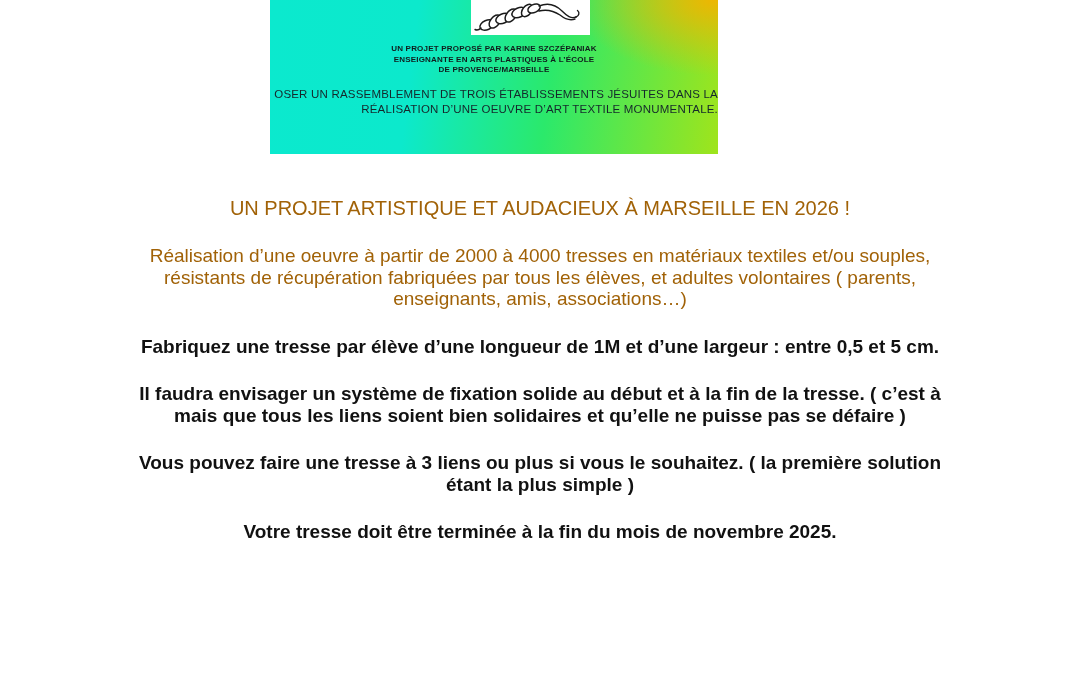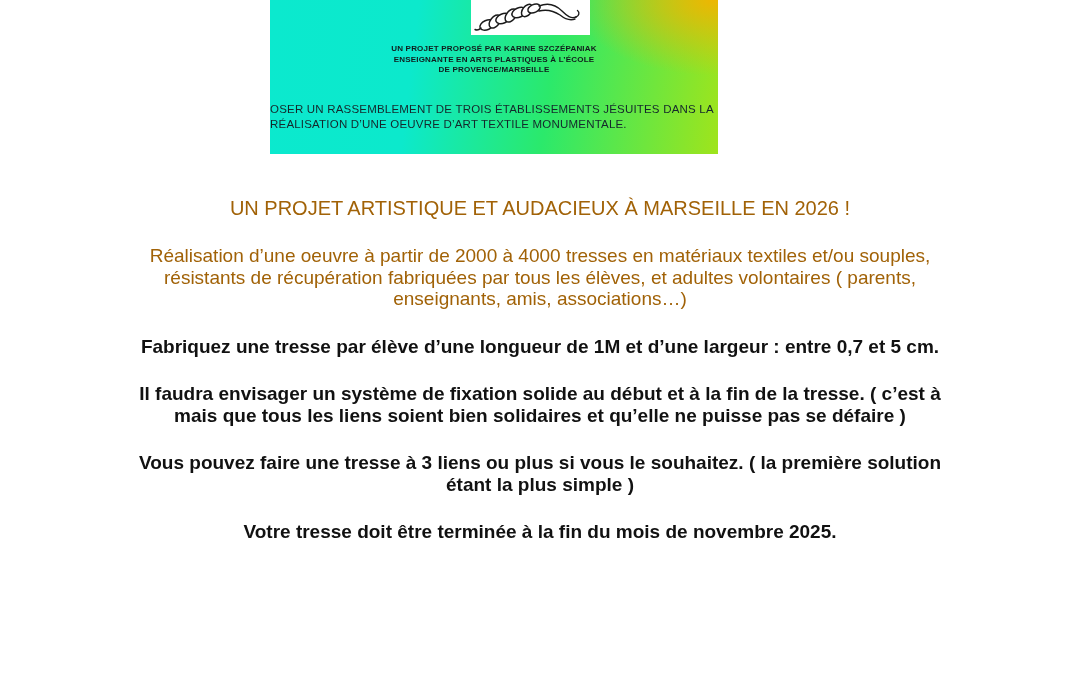--- a/index.html
+++ b/index.html
@@ -44,26 +44,25 @@
     line-height: 10.5px;
     font-weight: bold;
     letter-spacing: 0.2px;
     color: #101c1c;
   }
   .banner-tagline {
     position: absolute;
     top: 87px;
     left: 0;
     width: 100%;
-    text-align: left;
+    text-align: right;
     font-size: 11.5px;
     line-height: 15px;
     letter-spacing: 0.2px;
     color: #15282c;
-    margin-top: 15px;
   }
 
   
   .body-content {
     position: absolute;
     top: 197px;
     left: 0;
     width: 100%;
     text-align: center;
   }
@@ -134,21 +133,21 @@
     <div class="doc-title block">UN PROJET ARTISTIQUE ET AUDACIEUX À MARSEILLE EN 2026 !</div>
 
     <div class="para block">
       <div class="line">Réalisation d’une oeuvre à partir de 2000 à 4000 tresses en matériaux textiles et/ou souples,</div>
       <div class="line">résistants de récupération fabriquées par tous les élèves, et adultes volontaires ( parents,</div>
       <div class="line">enseignants, amis, associations…)</div>
     </div>
 
 
     <div class="para bold block">
-      <div class="line">Fabriquez une tresse par élève d’une longueur de 1M et d’une largeur : entre 0,7 et 5 cm.</div>
+      <div class="line">Fabriquez une tresse par élève d’une longueur de 1M et d’une largeur : entre 0,5 et 5 cm.</div>
     </div>
 
 
     <div class="para bold block">
       <div class="line">Il faudra envisager un système de fixation solide au début et à la fin de la tresse. ( c’est à</div>
       <div class="line">mais que tous les liens soient bien solidaires et qu’elle ne puisse pas se défaire )</div>
     </div>
 
     <div class="para bold block">
       <div class="line">Vous pouvez faire une tresse à 3 liens ou plus si vous le souhaitez. ( la première solution</div>

